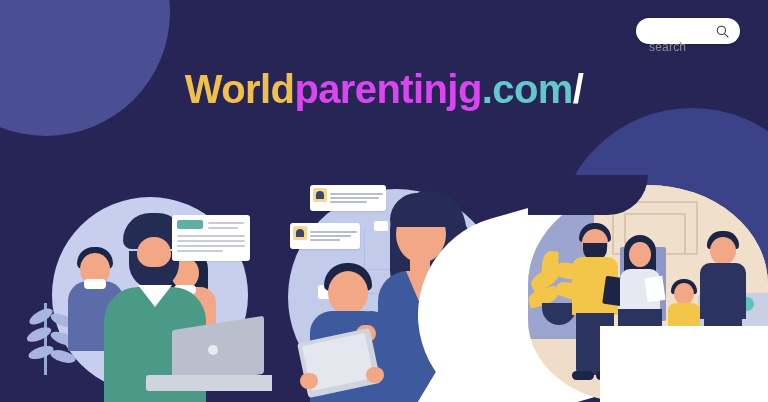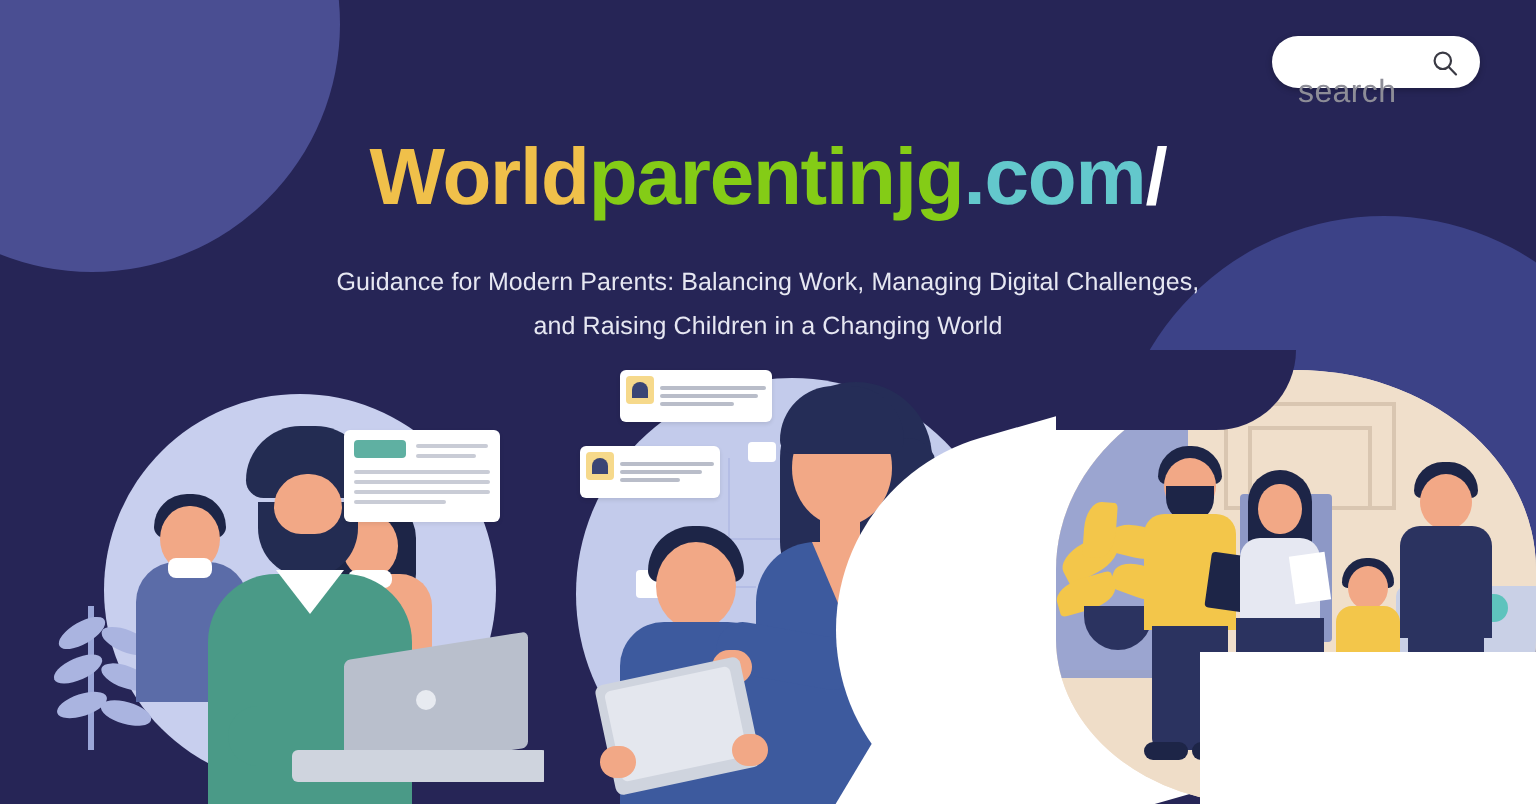--- a/index.html
+++ b/index.html
@@ -22,32 +22,32 @@
   }
 
   
   .search-pill{
     position:absolute; right:28px; top:18px;
     width:104px; height:26px; border-radius:13px; background:#ffffff;
     display:flex; align-items:center; padding:0 11px 0 13px; gap:6px;
     box-shadow:0 1px 3px rgba(0,0,0,.25);
   }
   .search-pill .ph{
-    flex:1; font-size:16px; color:#8d8d97; letter-spacing:.2px; line-height:1;margin-top:32px;
+    flex:1; font-size:12px; color:#8d8d97; letter-spacing:.2px; line-height:1;margin-top:32px;
   }
   .search-pill svg{ flex:0 0 auto; display:block; }
 
   
   .headline{
     position:absolute; left:0; right:0; top:68px; text-align:center;
     font-size:40px; font-weight:bold; letter-spacing:-.6px; line-height:1.05;
     white-space:nowrap;
   }
   .h-famous{ color:#f0c04a; }
-  .h-mid{ color:#84cc16; }
+  .h-mid{ color:#d946ef; }
   .h-com{ color:#63c8cc; }
   .h-slash{ color:#ffffff; }
 
   
   .subtitle{
     position:absolute; left:50%; transform:translateX(-50%); top:131px;
     width:432px; text-align:center;
     font-size:12.5px; color:#e6e7f2; line-height:1.72; letter-spacing:.05px;
   }
 
@@ -211,24 +211,20 @@
     <span>
       <svg width="13" height="13" viewBox="0 0 13 13" fill="none">
         <circle cx="5.4" cy="5.4" r="4.1" stroke="#3a3a44" stroke-width="1.1"></circle>
         <line x1="8.5" y1="8.6" x2="12" y2="12.2" stroke="#3a3a44" stroke-width="1.1" stroke-linecap="round"></line>
       </svg>
     </span>
   </div>
 
   <div class="headline"><span class="h-famous">World</span><span class="h-mid">parentinjg</span><span class="h-com">.com</span><span class="h-slash">/</span></div>
 
-  <div class="subtitle">
-    <span>Guidance for Modern Parents: Balancing Work, Managing Digital</span>
-    <span>Challenges, and Raising Children in a Changing World</span>
-  </div>
 
   <div class="band">
 
     <div class="panel p1">
       <div class="disc disc-1"></div>
 
       <div class="sh plant-stem"></div>
       <div class="sh leaf" style="left:6px;  top:136px; transform:rotate(-30deg);"></div>
       <div class="sh leaf" style="left:28px; top:140px; transform:rotate(22deg);"></div>
       <div class="sh leaf" style="left:4px;  top:154px; transform:rotate(-24deg);"></div>

